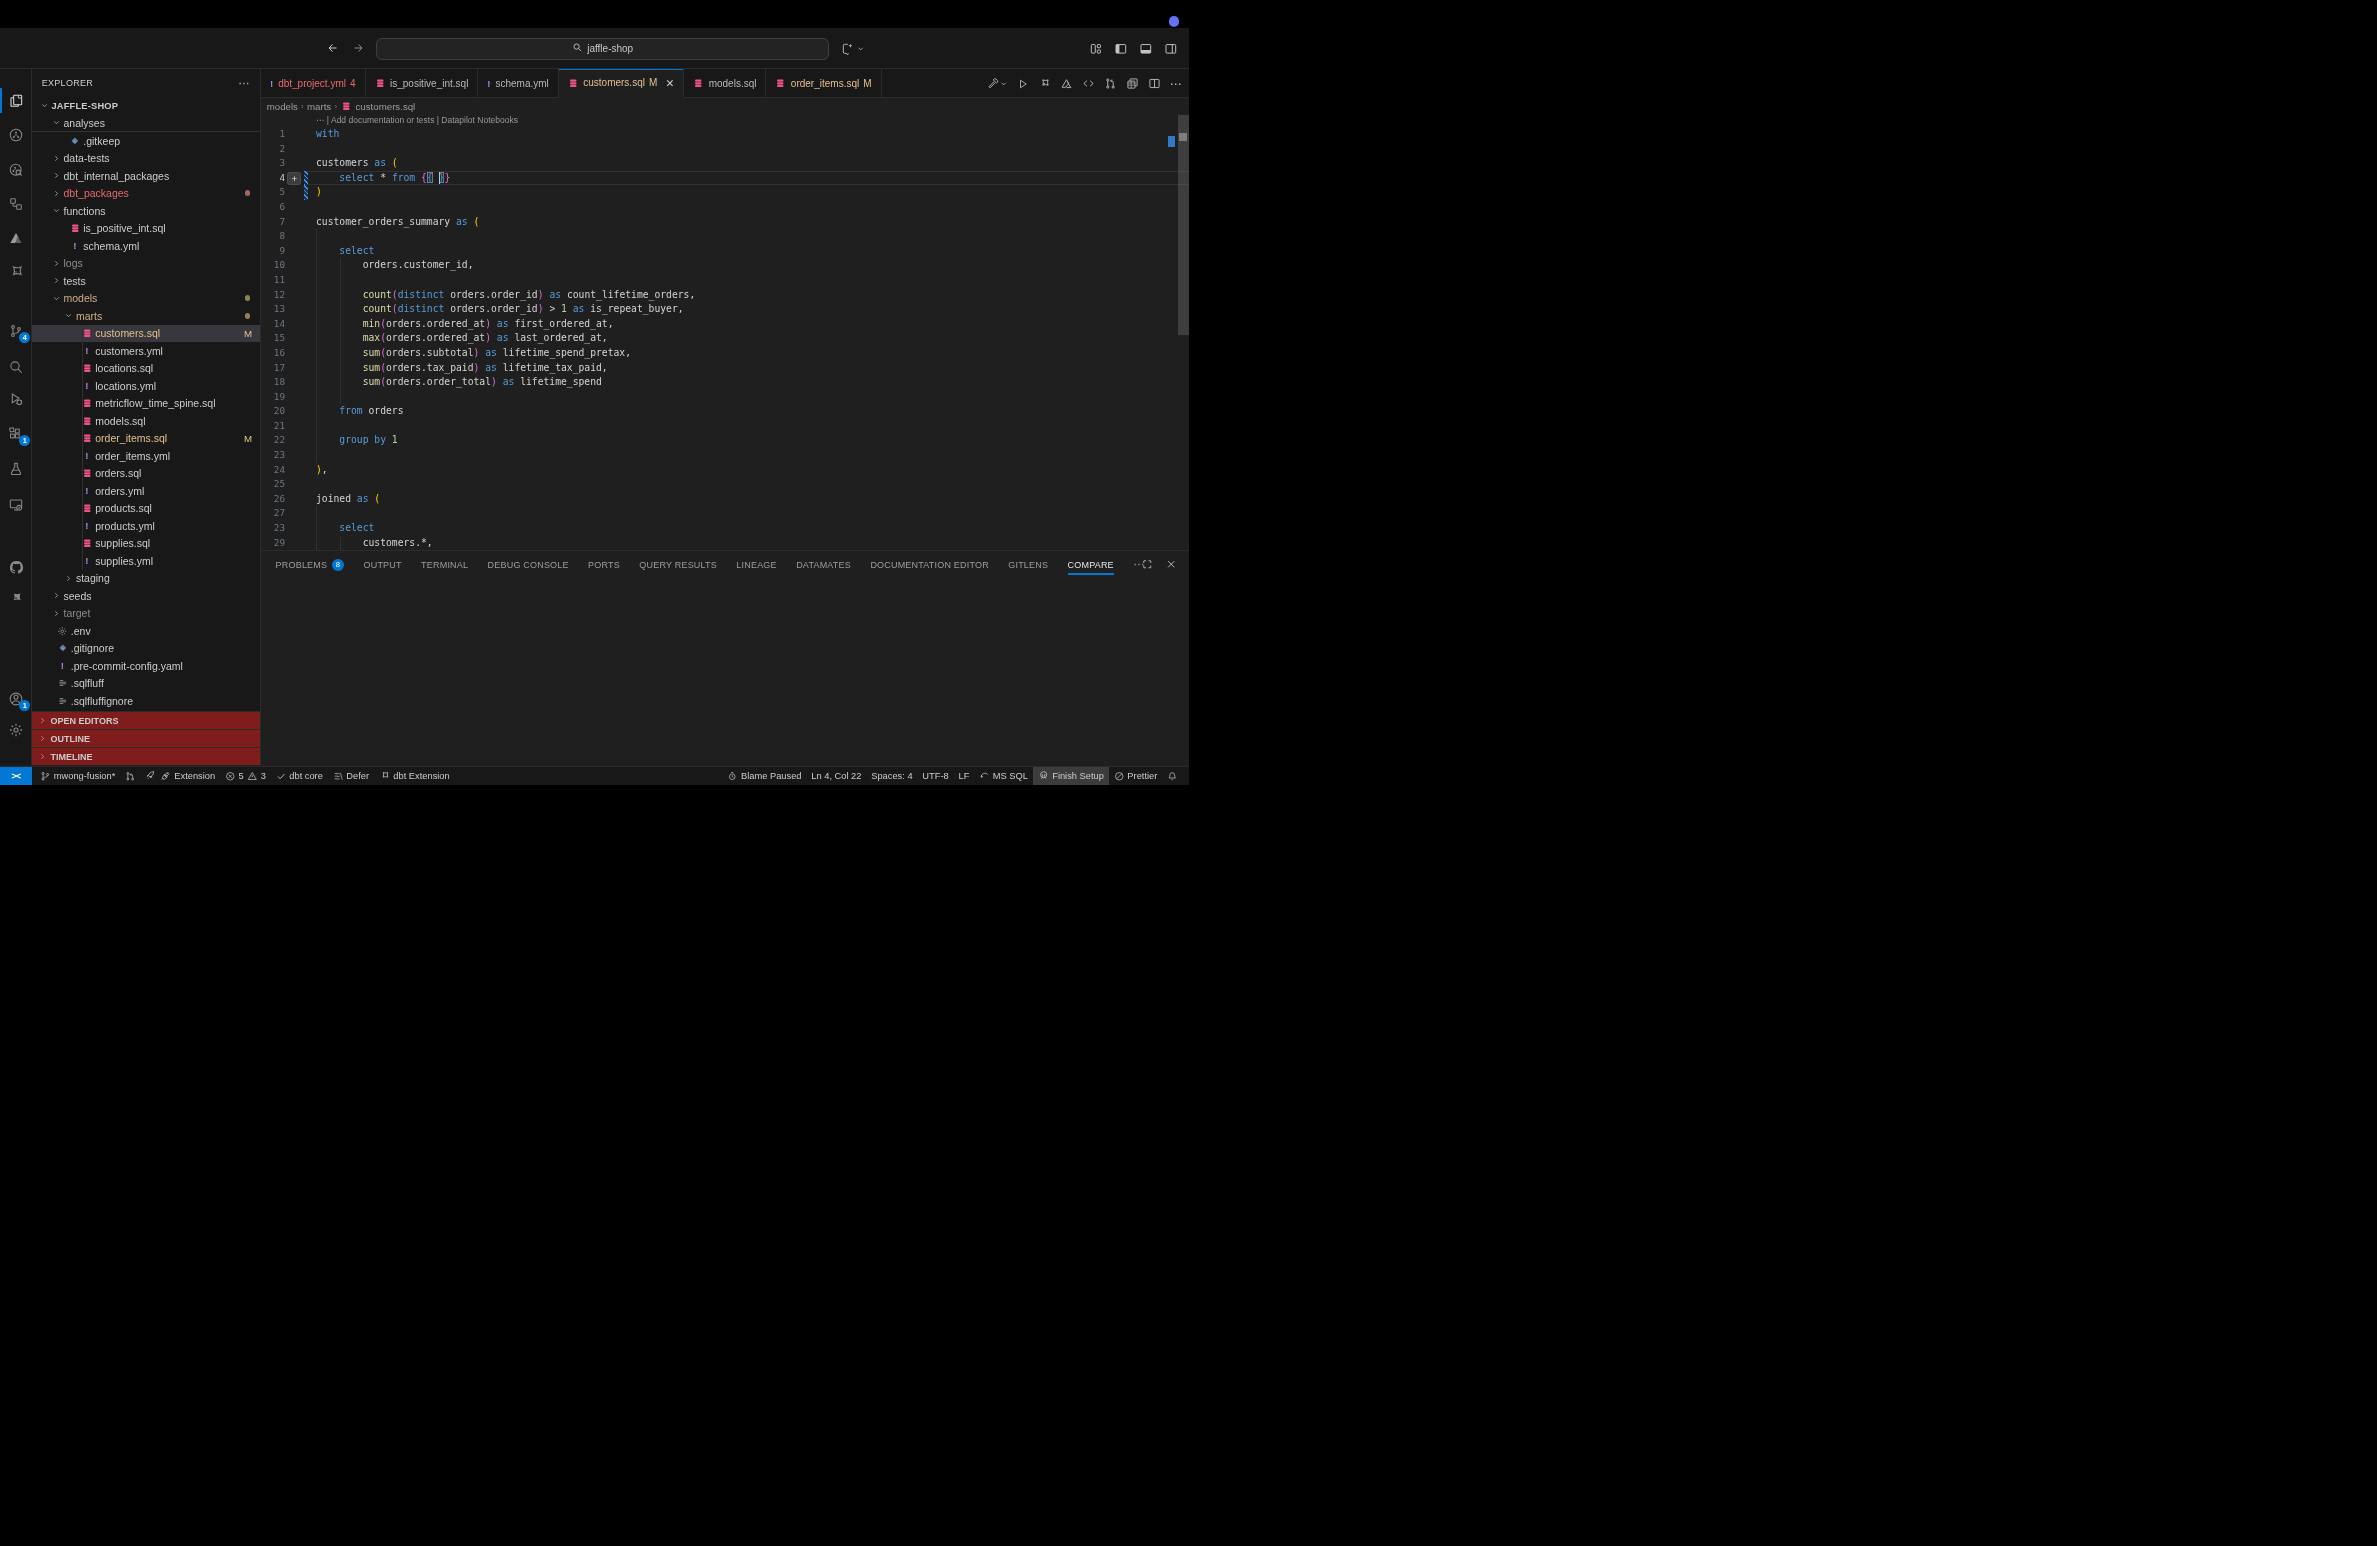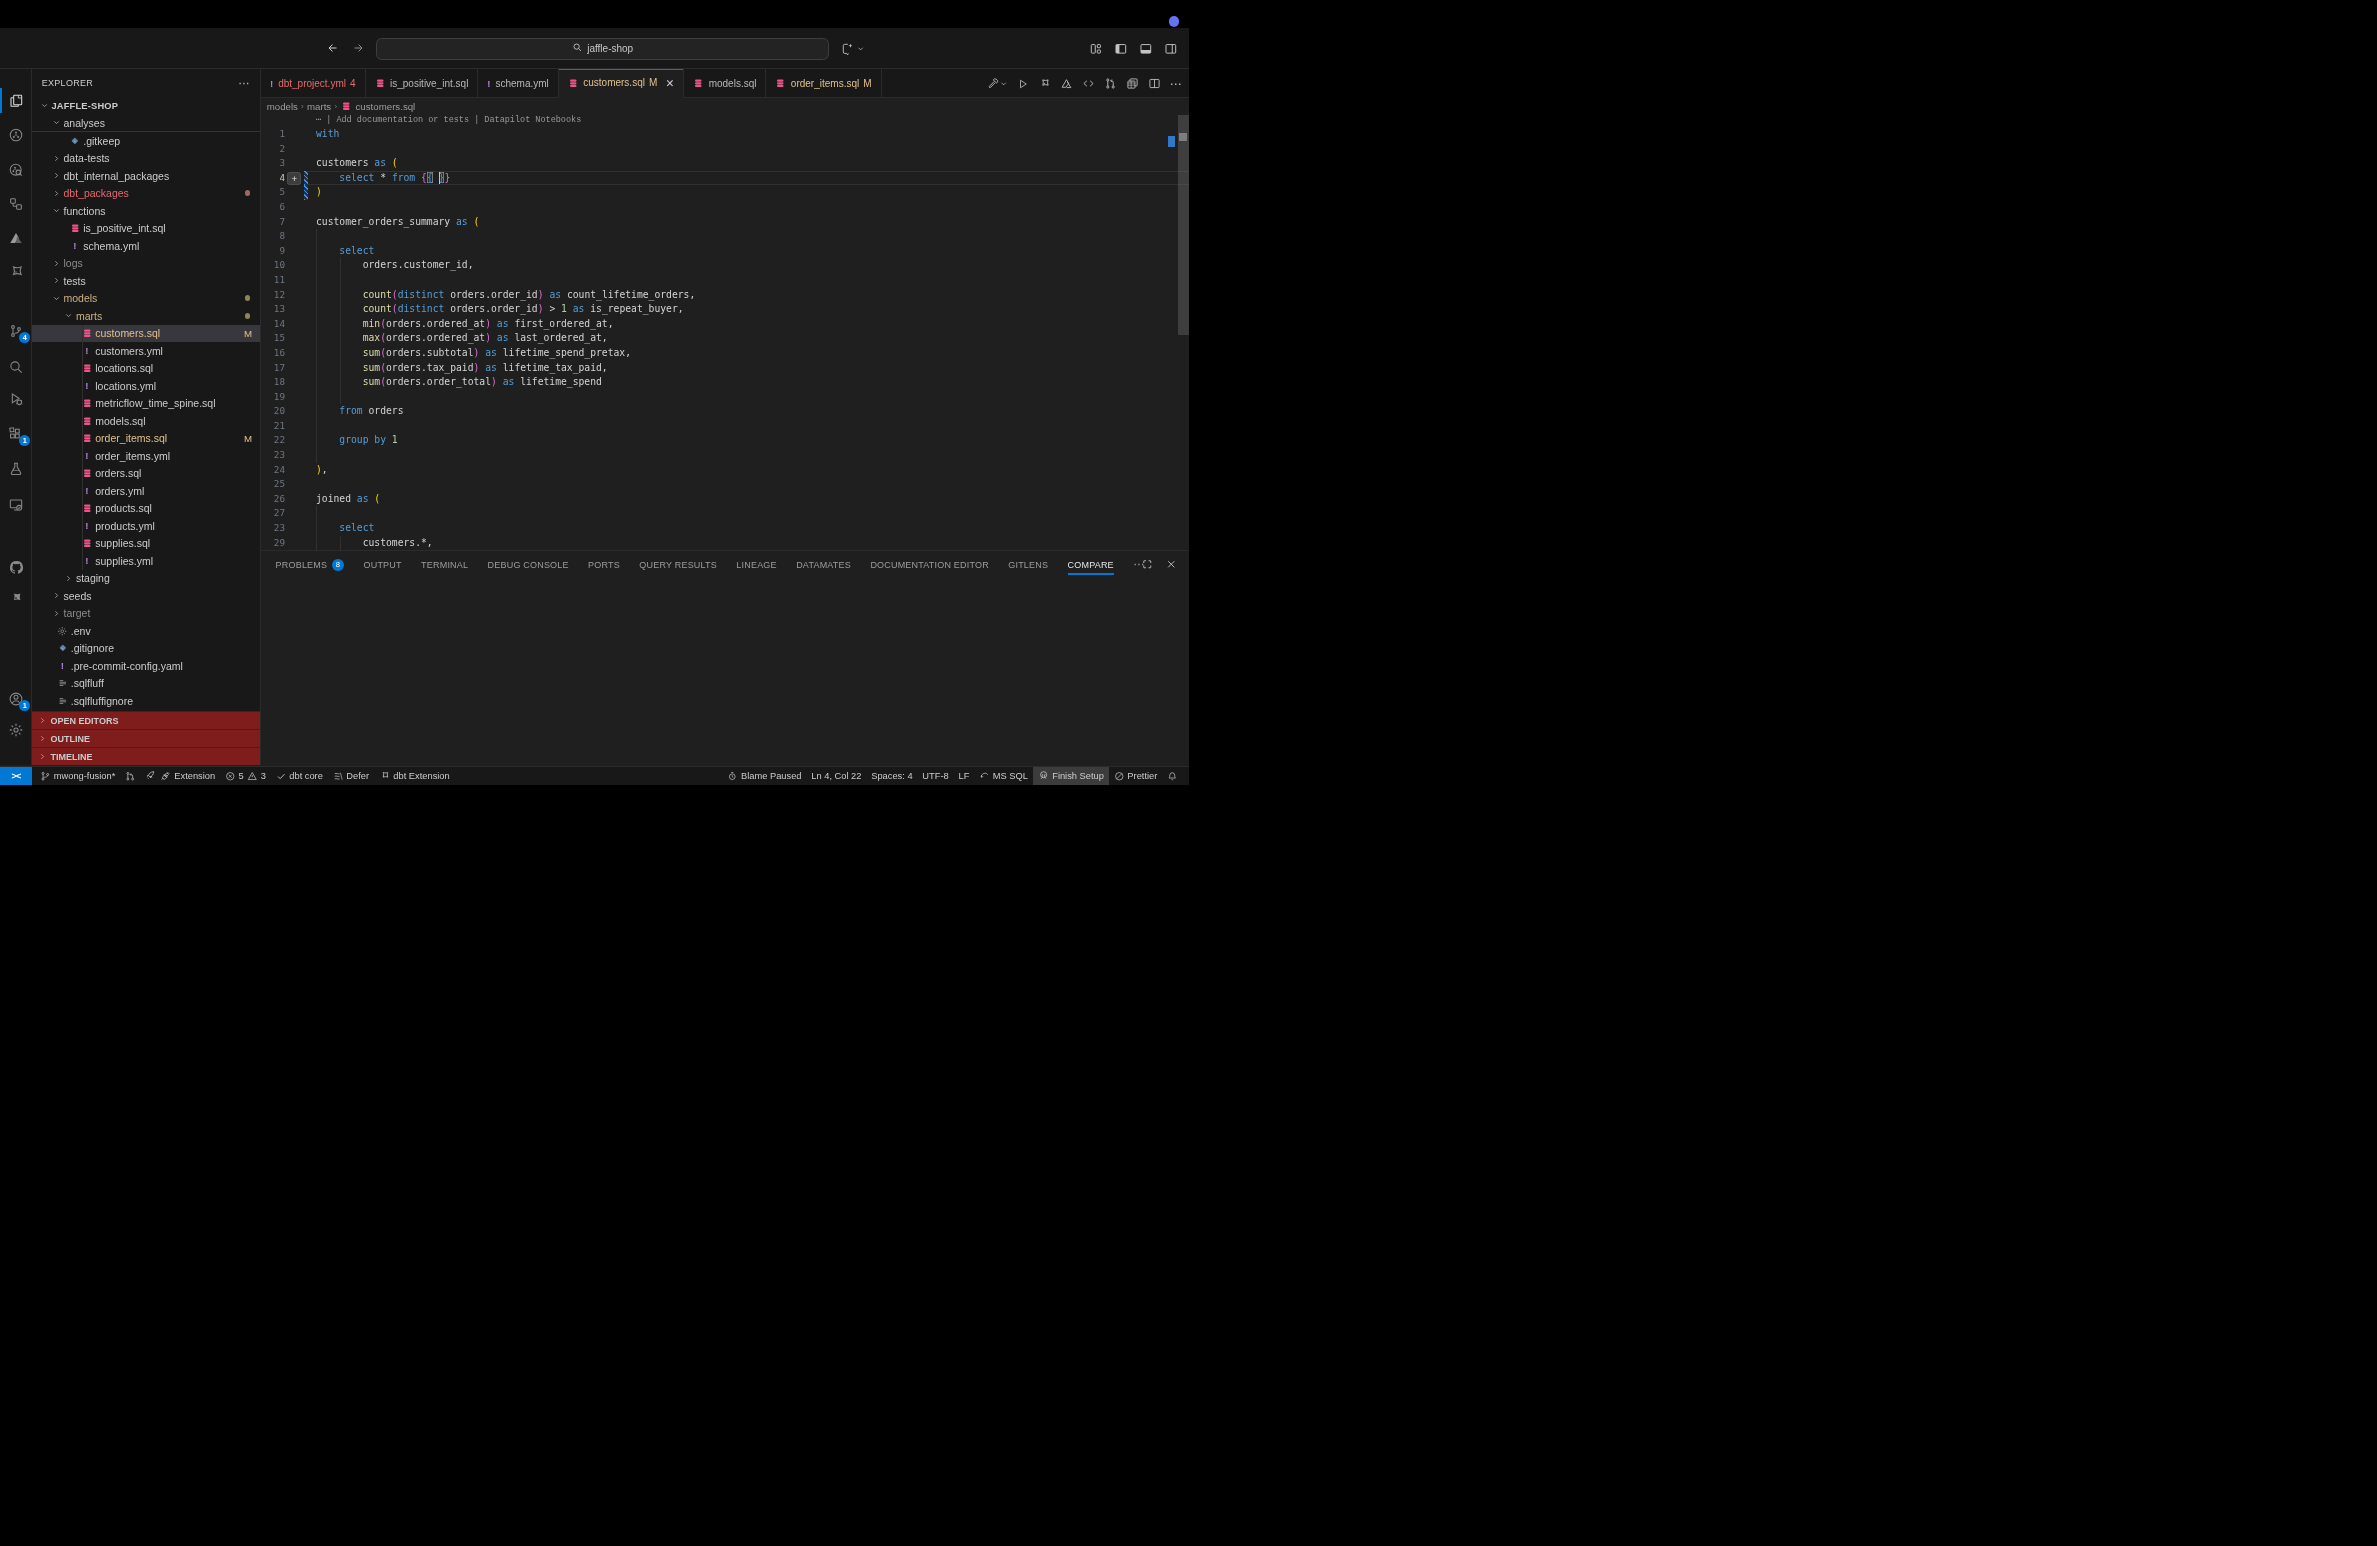--- a/index.html
+++ b/index.html
@@ -65,21 +65,21 @@
   .tab.tab-mod { color:#e2c08d; }
   .ed-actions { position:absolute; right:6.5px; top:0; height:29px; display:flex; align-items:center; gap:9px; color:#c5c5c5; }
   .ed-actions .ea { display:flex; align-items:center; }
 
   .breadcrumb { height:16px; background:#1f1f1f; display:flex; align-items:center; gap:3.2px; padding-left:5.7px; font-size:9.7px; color:#9d9d9d; flex:none; }
   .breadcrumb .bsep { font-size:8px; color:#7a7a7a; }
   .breadcrumb .bico { display:flex; align-items:center; margin:0 0.8px; }
 
   
   .code { position:relative; flex:1; background:#1f1f1f; overflow:hidden; font-family:"DejaVu Sans Mono", monospace; }
-  .codelens { height:13px; line-height:13px; padding-left:55px; font-size:8.5px; color:#999999; font-family:Liberation Mono, monospace; }
+  .codelens { height:13px; line-height:13px; padding-left:55px; font-size:8.5px; color:#999999; font-family:Liberation Sans, sans-serif; }
   .cline { position:relative; height:14.6px; line-height:14.6px; display:flex; }
   .ln { width:24px; flex:none; text-align:right; color:#6e7681; font-size:9.3px; }
   .ln.cur { color:#c6c6c6; }
   .gut { width:31px; flex:none; position:relative; }
   .plusbtn { position:absolute; left:2.4px; top:0.8px; width:13.7px; height:13px; background:#3d3d3d; border:0.8px solid #4d4d4d; border-radius:2.4px;
     color:#e8e8e8; font-size:9.7px; line-height:11.3px; text-align:center; font-family:"Liberation Sans",sans-serif; }
   .hatch { position:absolute; left:19.4px; top:0; bottom:0; width:4px;
     background:repeating-linear-gradient(45deg,#3794ff 0 1.2px,rgba(55,148,255,.15) 1.2px 3.2px); }
   .ct { white-space:pre; font-size:9.7px; color:#d4d4d4; position:relative; }
   .curbox { position:absolute; left:47px; right:0; top:0; bottom:0; border-top:0.8px solid #313131; border-bottom:0.8px solid #313131; pointer-events:none; }

